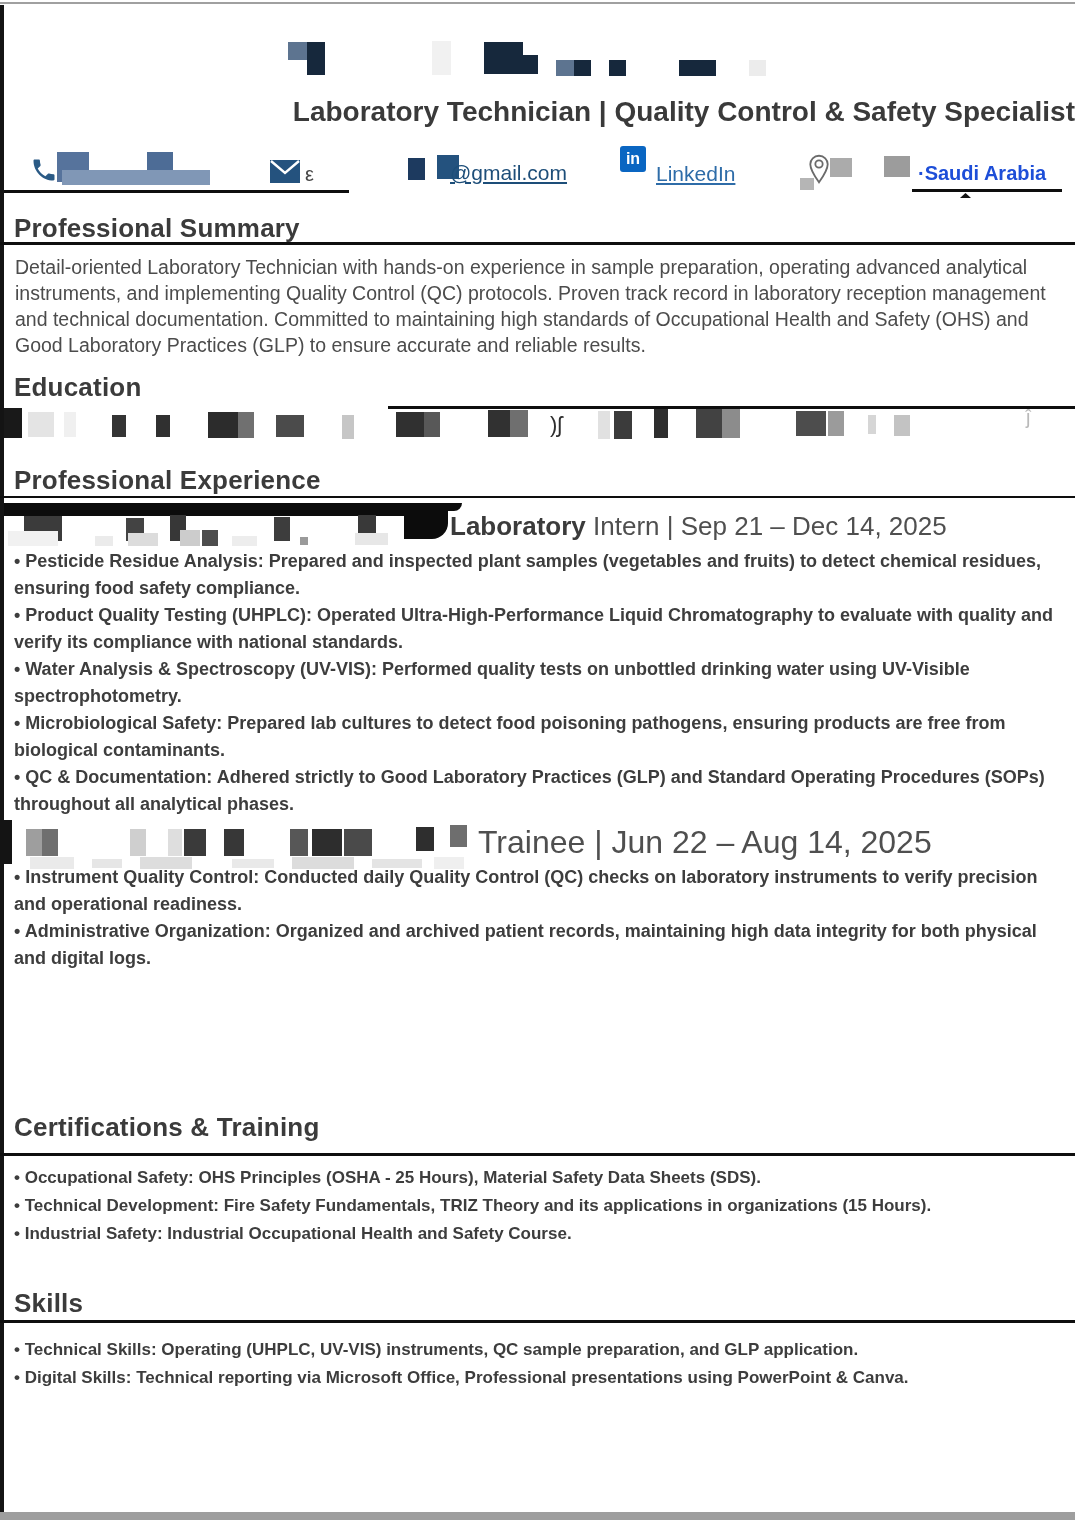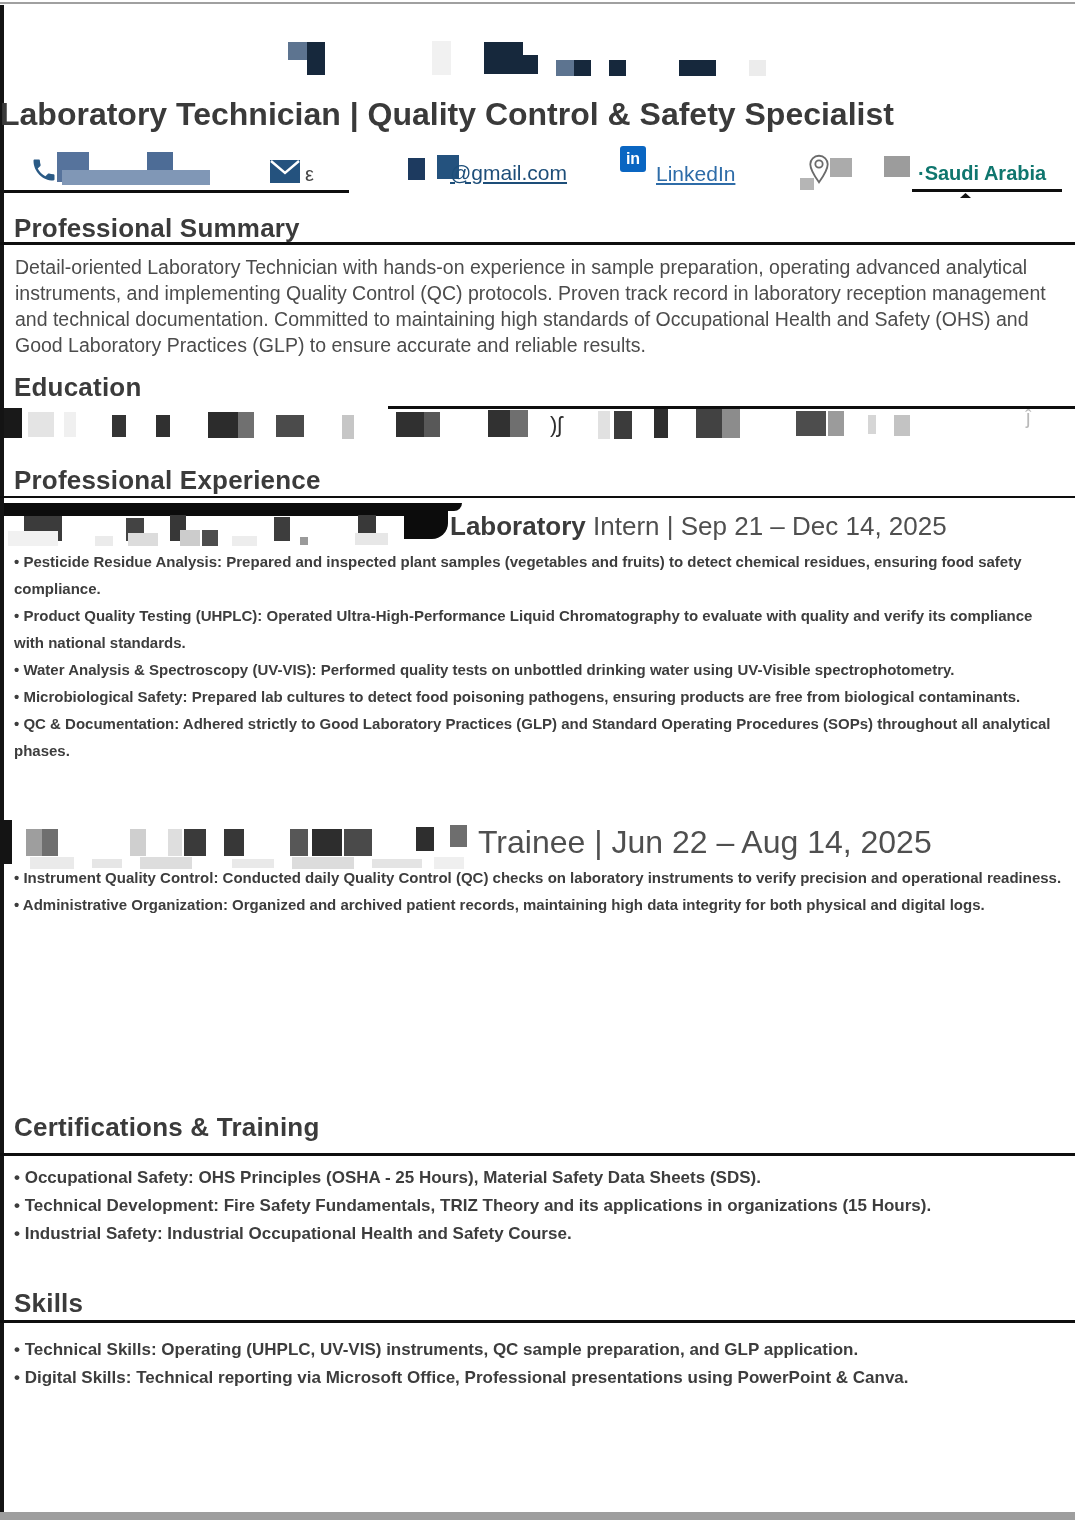--- a/index.html
+++ b/index.html
@@ -4,21 +4,21 @@
 <style>
   html,body{margin:0;padding:0;background:#ffffff;}
   #page{position:relative;width:1075px;height:1520px;background:#ffffff;overflow:hidden;
         font-family:"Liberation Sans", sans-serif;color:#3c3c3c;}
   .abs{position:absolute;}
   .r{position:absolute;}                       
   .rule{position:absolute;background:#0e0e0e;height:3px;}
   .sec-h{position:absolute;left:14px;font-size:26px;font-weight:700;color:#3b3b3b;letter-spacing:.2px;}
   .body-text{position:absolute;left:15px;width:1048px;font-size:19.5px;line-height:26px;color:#4c4c4c;}
   .bullets{position:absolute;left:14px;width:1048px;font-weight:700;color:#3d3d3d;}
-  .bullets.exp{font-size:15px;line-height:27px;}
+  .bullets.exp{font-size:18px;line-height:27px;}
   .bullets.cert{font-size:17px;line-height:28px;}
   .job-line{position:absolute;white-space:nowrap;}
   .job-line .bold-part{font-weight:700;color:#3b3b3b;}
   .job-line .rest-part{font-weight:400;color:#4f4f4f;}
   .link{color:#1d4e79;text-decoration:underline;cursor:pointer;}
   .li-badge{position:absolute;width:26px;height:26px;background:#0a66c2;border-radius:3px;
             color:#fff;font-weight:700;font-size:16px;text-align:center;line-height:26px;}
   .contact-txt{position:absolute;font-size:21px;}
   .frag{position:absolute;color:#444;}
 </style>
@@ -35,21 +35,21 @@
   <div class="r" style="left:307px;top:42px;width:18px;height:33px;background:#16283c;"></div>
   <div class="r" style="left:432px;top:41px;width:19px;height:34px;background:#f1f1f1;"></div>
   <div class="r" style="left:484px;top:42px;width:39px;height:32px;background:#16283c;"></div>
   <div class="r" style="left:523px;top:55px;width:15px;height:19px;background:#16283c;"></div>
   <div class="r" style="left:556px;top:60px;width:18px;height:16px;background:#5d7490;"></div>
   <div class="r" style="left:574px;top:60px;width:17px;height:16px;background:#16283c;"></div>
   <div class="r" style="left:609px;top:60px;width:17px;height:16px;background:#16283c;"></div>
   <div class="r" style="left:679px;top:60px;width:37px;height:16px;background:#16283c;"></div>
   <div class="r" style="left:749px;top:60px;width:17px;height:16px;background:#ececec;"></div>
 
-  <div class="abs" style="left:0;top:96px;width:1075px;text-align:left;font-size:32px;font-weight:700;color:#3a3a3a;">Laboratory Technician | Quality Control &amp; Safety Specialist</div>
+  <div class="abs" style="left:0;top:96px;width:1075px;text-align:right;font-size:28px;font-weight:700;color:#3a3a3a;">Laboratory Technician | Quality Control &amp; Safety Specialist</div>
 
   <span class="abs" style="left:30px;top:156px;">
     <svg width="28" height="28" viewBox="0 0 24 24">
         <path fill="#2a5a85" d="M6.6 10.8c1.4 2.8 3.8 5.1 6.6 6.6l2.2-2.2c.3-.3.7-.4 1-.2 1.1.4 2.3.6 3.6.6.6 0 1 .4 1 1V20c0 .6-.4 1-1 1C10.8 21 3 13.2 3 4c0-.6.4-1 1-1h3.5c.6 0 1 .4 1 1 0 1.2.2 2.4.6 3.6.1.3 0 .7-.2 1l-2.3 2.2z"></path>
       </svg>
   </span>
   <div class="r" style="left:57px;top:152px;width:32px;height:30px;background:#56739c;"></div>
   <div class="r" style="left:147px;top:152px;width:26px;height:22px;background:#4d6c96;"></div>
   <div class="r" style="left:62px;top:170px;width:148px;height:15px;background:#8097b6;"></div>
 
@@ -69,21 +69,21 @@
 
   <span class="abs" style="left:808px;top:153px;">
     <svg width="22" height="33" viewBox="0 0 24 34">
         <path d="M12 2C6.5 2 2.5 6.3 2.5 11.2 2.5 17.5 12 31 12 31s9.5-13.5 9.5-19.8C21.5 6.3 17.5 2 12 2z" fill="#ffffff" stroke="#6b6b6b" stroke-width="2"></path>
         <circle cx="12" cy="11" r="4" fill="#ffffff" stroke="#6b6b6b" stroke-width="2"></circle>
       </svg>
   </span>
   <div class="r" style="left:830px;top:158px;width:22px;height:19px;background:#ababab;"></div>
   <div class="r" style="left:884px;top:156px;width:26px;height:21px;background:#9c9c9c;"></div>
   <div class="r" style="left:800px;top:178px;width:14px;height:12px;background:#b5b5b5;"></div>
-  <span class="abs" style="left:918px;top:162px;font-size:20px;font-weight:700;color:#0f766e;">·Saudi Arabia</span>
+  <span class="abs" style="left:918px;top:162px;font-size:20px;font-weight:700;color:#1d4ed8;">·Saudi Arabia</span>
 
   <div class="rule" style="left:4px;top:190px;width:345px;"></div>
   <div class="rule" style="left:912px;top:189px;width:150px;"></div>
   <div class="r" style="left:960px;top:193px;width:11px;height:5px;background:#141414;clip-path:polygon(50% 0,100% 100%,0 100%);"></div>
 
   <div class="sec-h" style="top:213px;">Professional Summary</div>
   <div class="rule" style="left:0;top:242px;width:1075px;"></div>
   <div class="body-text" style="top:254px;">Detail-oriented Laboratory Technician with hands-on experience in sample preparation, operating advanced analytical instruments, and implementing Quality Control (QC) protocols. Proven track record in laboratory reception management and technical documentation. Committed to maintaining high standards of Occupational Health and Safety (OHS) and Good Laboratory Practices (GLP) to ensure accurate and reliable results.</div>
 
   <div class="sec-h" style="top:372px;">Education</div>

